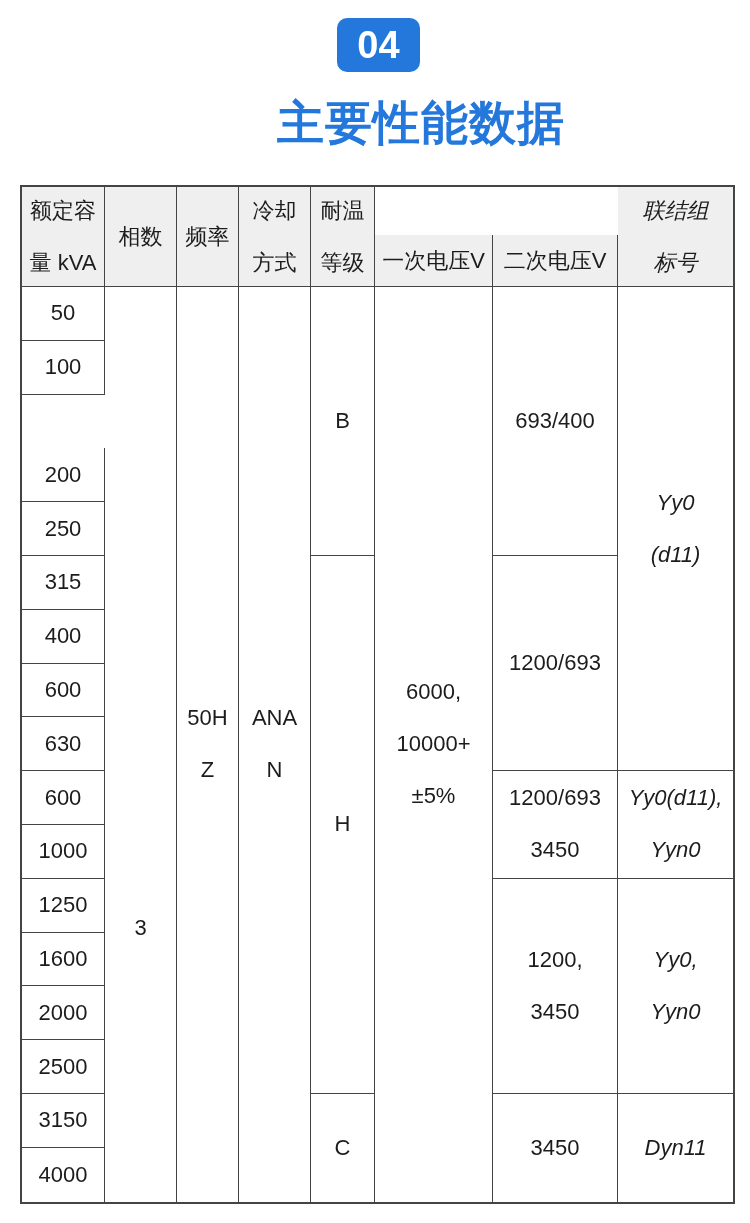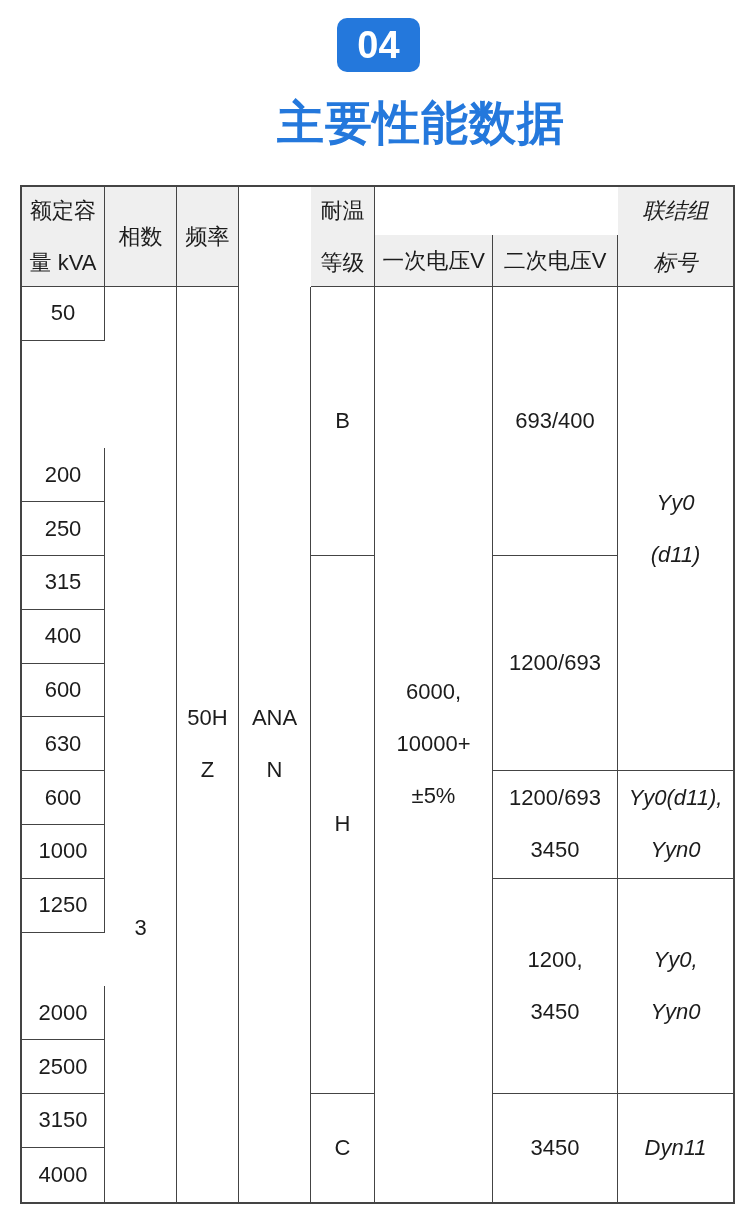--- a/index.html
+++ b/index.html
@@ -69,41 +69,47 @@
   <h1 class="title">主要性能数据</h1>
 
   <div class="spec-table">
 
     <div class="c hdr" style="grid-area:1/1/3/2">
       <span class="line">额定容</span>
       <span class="line">量 kVA</span>
     </div>
     <div class="c hdr" style="grid-area:1/2/3/3">相数</div>
     <div class="c hdr" style="grid-area:1/3/3/4">频率</div>
+    <div class="c hdr" style="grid-area:1/4/3/5">
+      <span class="line">冷却</span>
+      <span class="line">方式</span>
+    </div>
     <div class="c hdr" style="grid-area:1/5/3/6">
       <span class="line">耐温</span>
       <span class="line">等级</span>
     </div>
     <div class="c hdr" style="grid-area:2/6/3/7">一次电压V</div>
     <div class="c hdr" style="grid-area:2/7/3/8">二次电压V</div>
     <div class="c hdr last-col" style="grid-area:1/8/3/9">
       <span class="line">联结组</span>
       <span class="line">标号</span>
     </div>
 
     <div class="c" style="grid-area:3/1/4/2">50</div>
+    <div class="c" style="grid-area:4/1/5/2">100</div>
     <div class="c" style="grid-area:6/1/7/2">200</div>
     <div class="c" style="grid-area:7/1/8/2">250</div>
     <div class="c" style="grid-area:8/1/9/2">315</div>
     <div class="c" style="grid-area:9/1/10/2">400</div>
     <div class="c" style="grid-area:10/1/11/2">600</div>
     <div class="c" style="grid-area:11/1/12/2">630</div>
     <div class="c" style="grid-area:12/1/13/2">600</div>
     <div class="c" style="grid-area:13/1/14/2">1000</div>
     <div class="c" style="grid-area:14/1/15/2">1250</div>
+    <div class="c" style="grid-area:15/1/16/2">1600</div>
     <div class="c" style="grid-area:16/1/17/2">2000</div>
     <div class="c" style="grid-area:17/1/18/2">2500</div>
     <div class="c" style="grid-area:18/1/19/2">3150</div>
     <div class="c last-row" style="grid-area:19/1/20/2">4000</div>
 
     <div class="c last-row phase-cell" style="grid-area:3/2/20/3">
       <span class="line">3</span>
     </div>
     <div class="c last-row" style="grid-area:3/3/20/4">
       <span class="line">50H</span>

